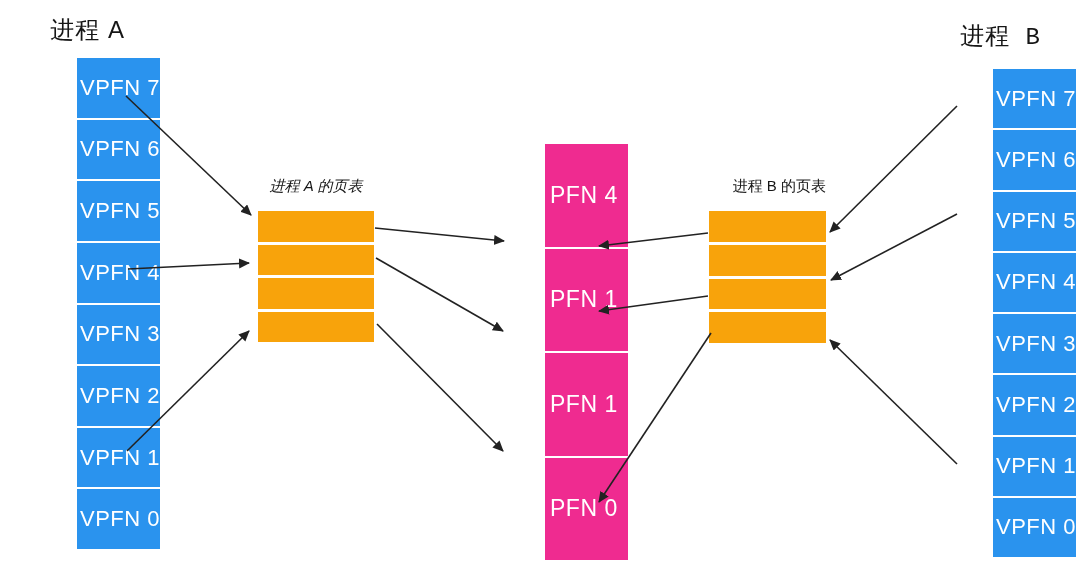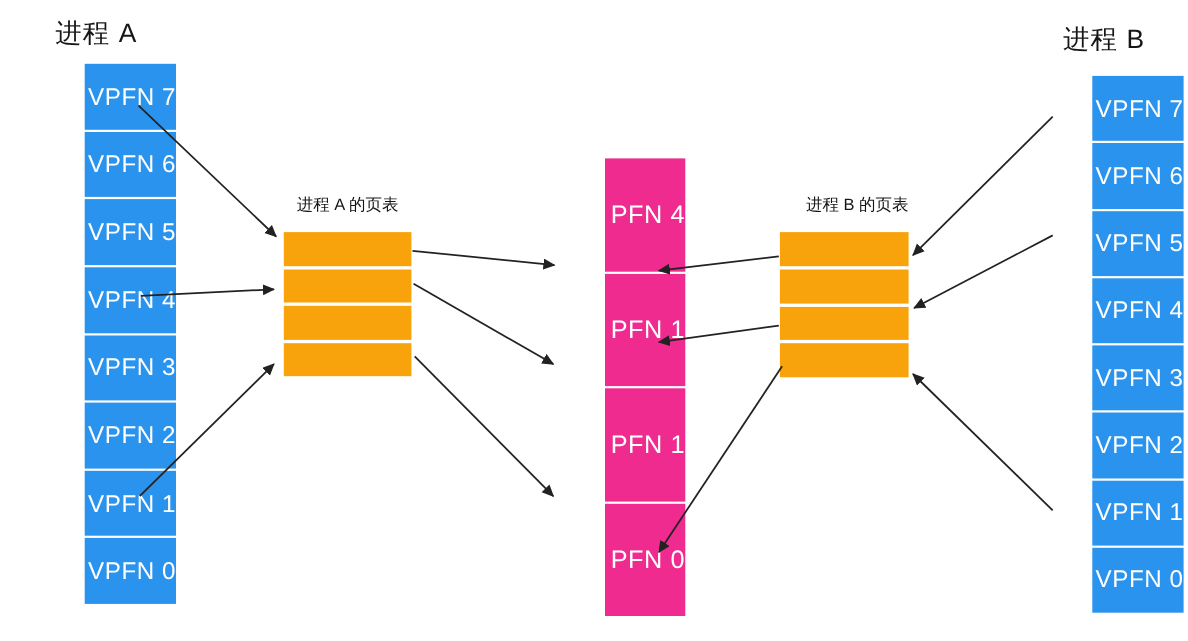--- a/index.html
+++ b/index.html
@@ -88,44 +88,44 @@
     <div class="mem-cell">VPFN 7</div>
     <div class="mem-cell">VPFN 6</div>
     <div class="mem-cell">VPFN 5</div>
     <div class="mem-cell">VPFN 4</div>
     <div class="mem-cell">VPFN 3</div>
     <div class="mem-cell">VPFN 2</div>
     <div class="mem-cell">VPFN 1</div>
     <div class="mem-cell">VPFN 0</div>
   </div>
 
-  <div class="pt-label" style="left:258px;top:177px;width:116px;">进程 A 的页表</div>
+  <div class="pt-label" style="left:258px;top:177px;width:116px;font-style:italic;">进程 A 的页表</div>
   <div class="page-table" style="left:258px;top:211px;width:116px;height:131px;">
     <div class="pt-row"></div>
     <div class="pt-row"></div>
     <div class="pt-row"></div>
     <div class="pt-row"></div>
   </div>
 
-  <div class="mem-column pfn" style="left:510px;top:144px;width:83px;height:416px;align-items:center;">
+  <div class="mem-column pfn" style="left:510px;top:144px;width:83px;height:416px;">
     <div class="mem-cell">PFN 4</div>
     <div class="mem-cell">PFN 1</div>
     <div class="mem-cell">PFN 1</div>
     <div class="mem-cell">PFN 0</div>
   </div>
 
   <div class="pt-label" style="left:709px;top:177px;width:117px;text-align:right;">进程 B 的页表</div>
   <div class="page-table" style="left:709px;top:211px;width:117px;height:132px;">
     <div class="pt-row"></div>
     <div class="pt-row"></div>
     <div class="pt-row"></div>
     <div class="pt-row"></div>
   </div>
 
-  <div class="col-title" style="left:958px;top:20px;width:83px;">进程 B</div>
+  <div class="col-title" style="left:958px;top:20px;width:83px;font-family:Liberation Mono, monospace;">进程 B</div>
   <div class="mem-column vpfn" style="left:958px;top:69px;width:83px;height:488px;">
     <div class="mem-cell">VPFN 7</div>
     <div class="mem-cell">VPFN 6</div>
     <div class="mem-cell">VPFN 5</div>
     <div class="mem-cell">VPFN 4</div>
     <div class="mem-cell">VPFN 3</div>
     <div class="mem-cell">VPFN 2</div>
     <div class="mem-cell">VPFN 1</div>
     <div class="mem-cell">VPFN 0</div>
   </div>

